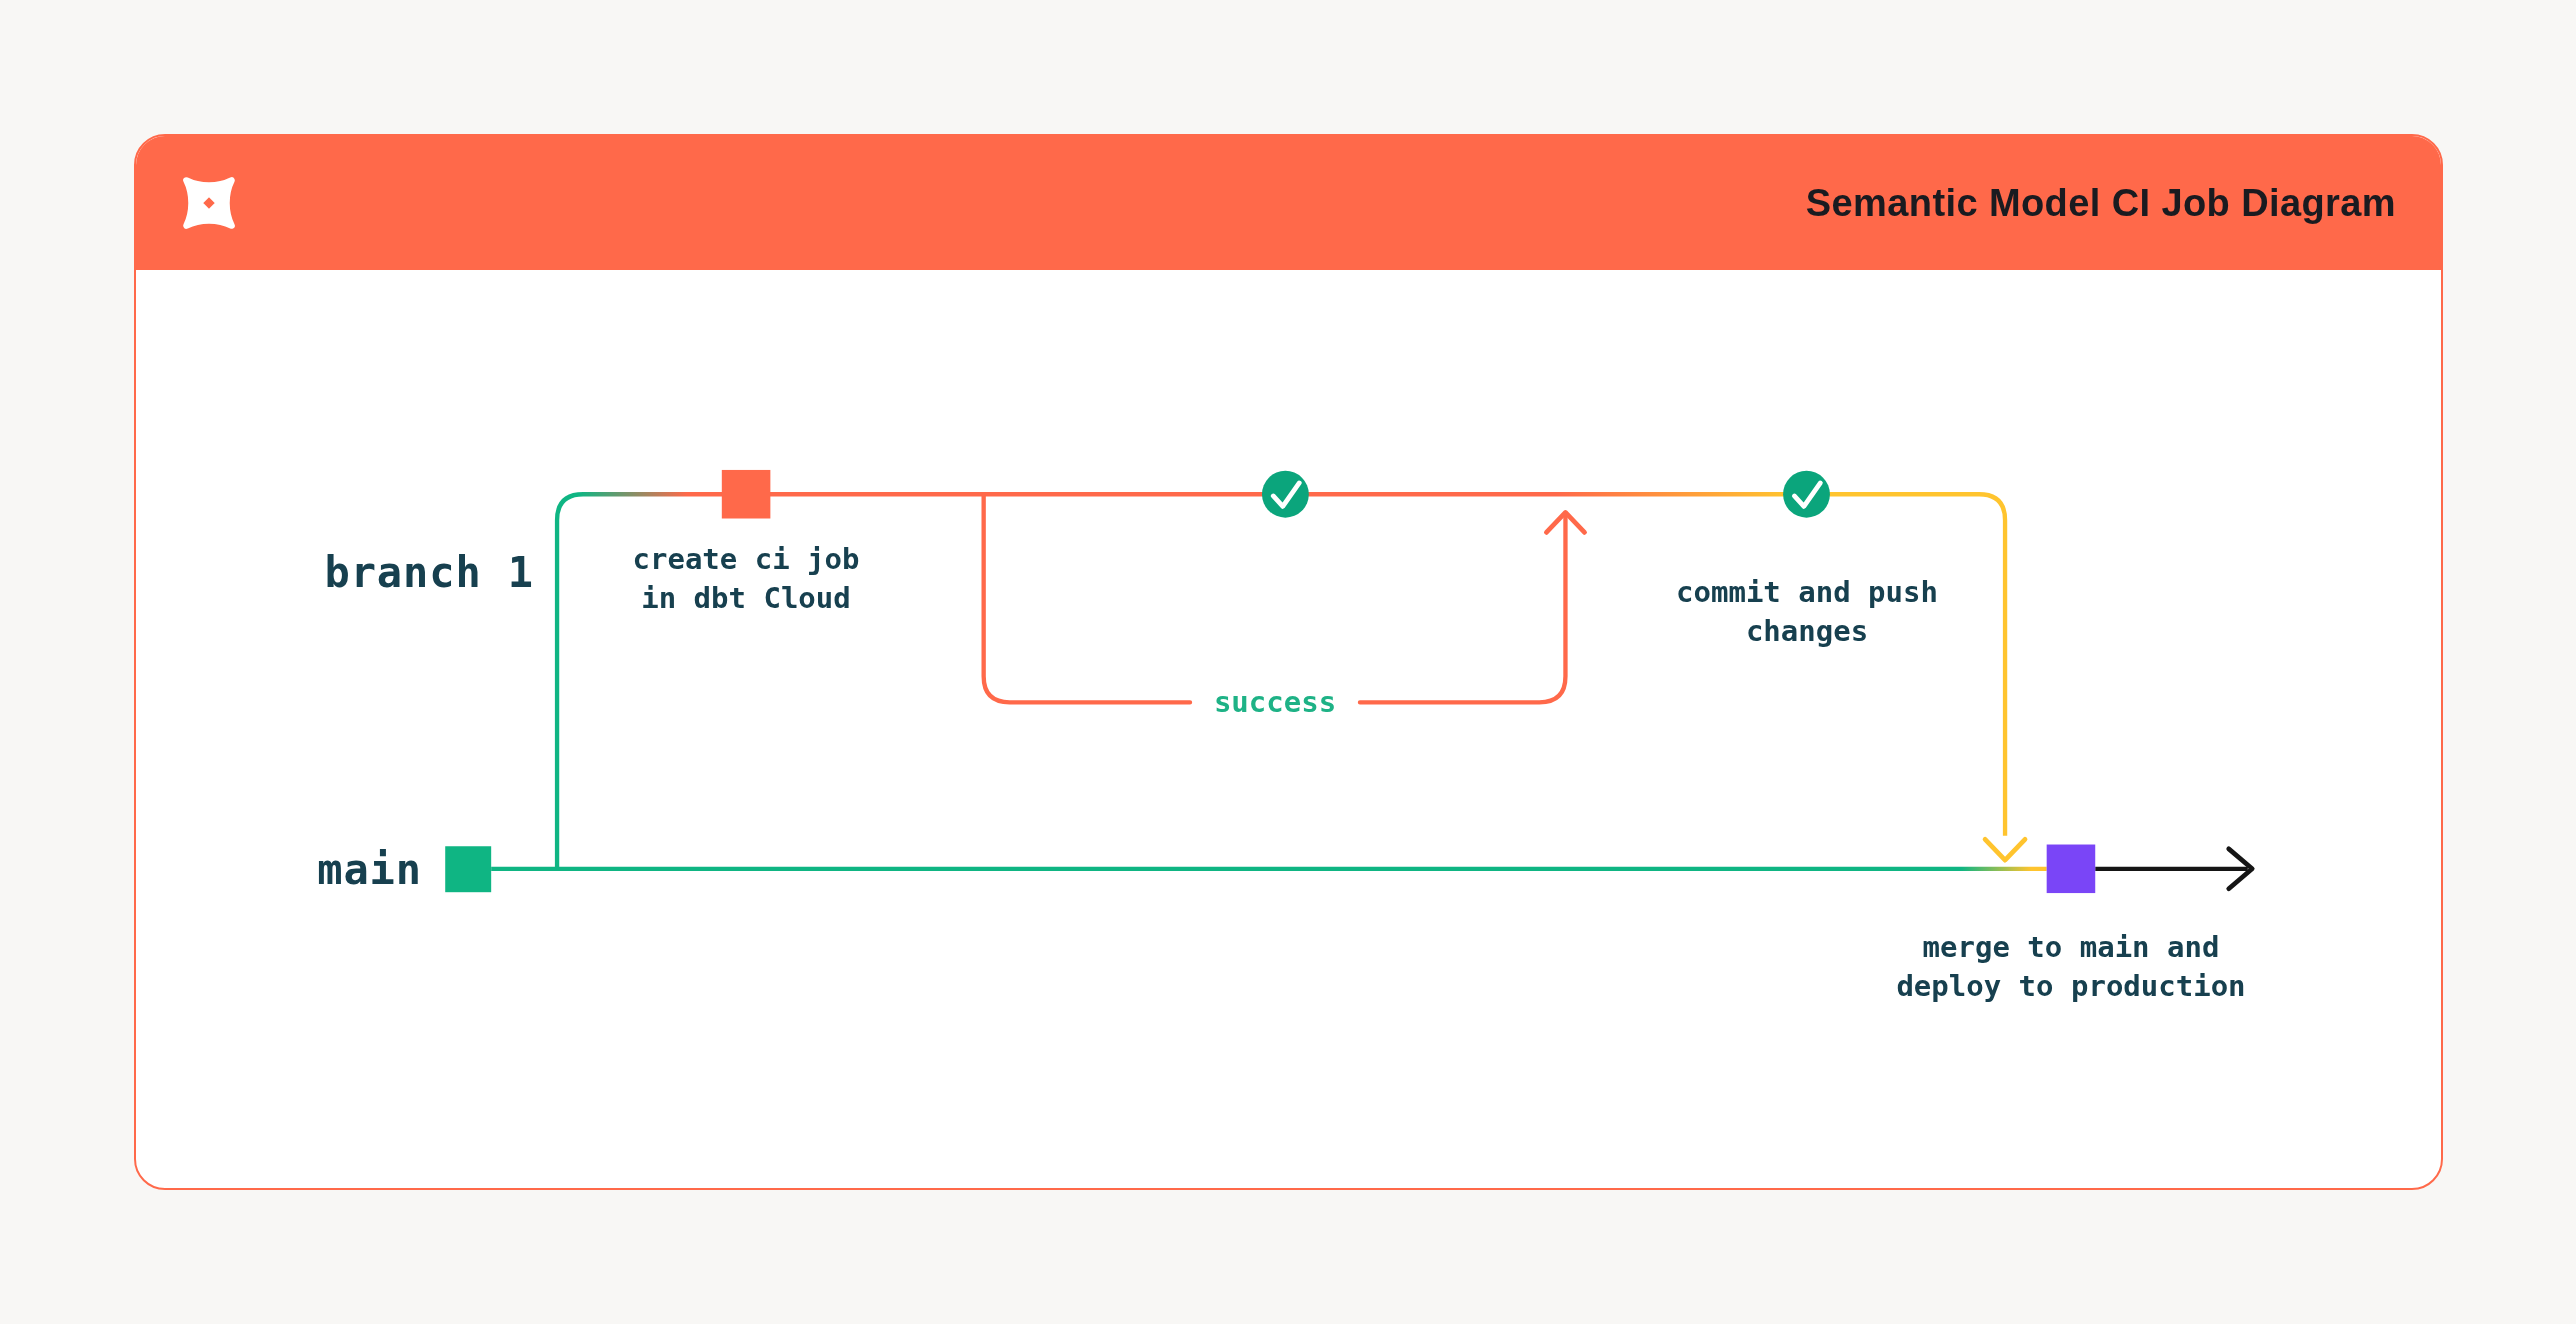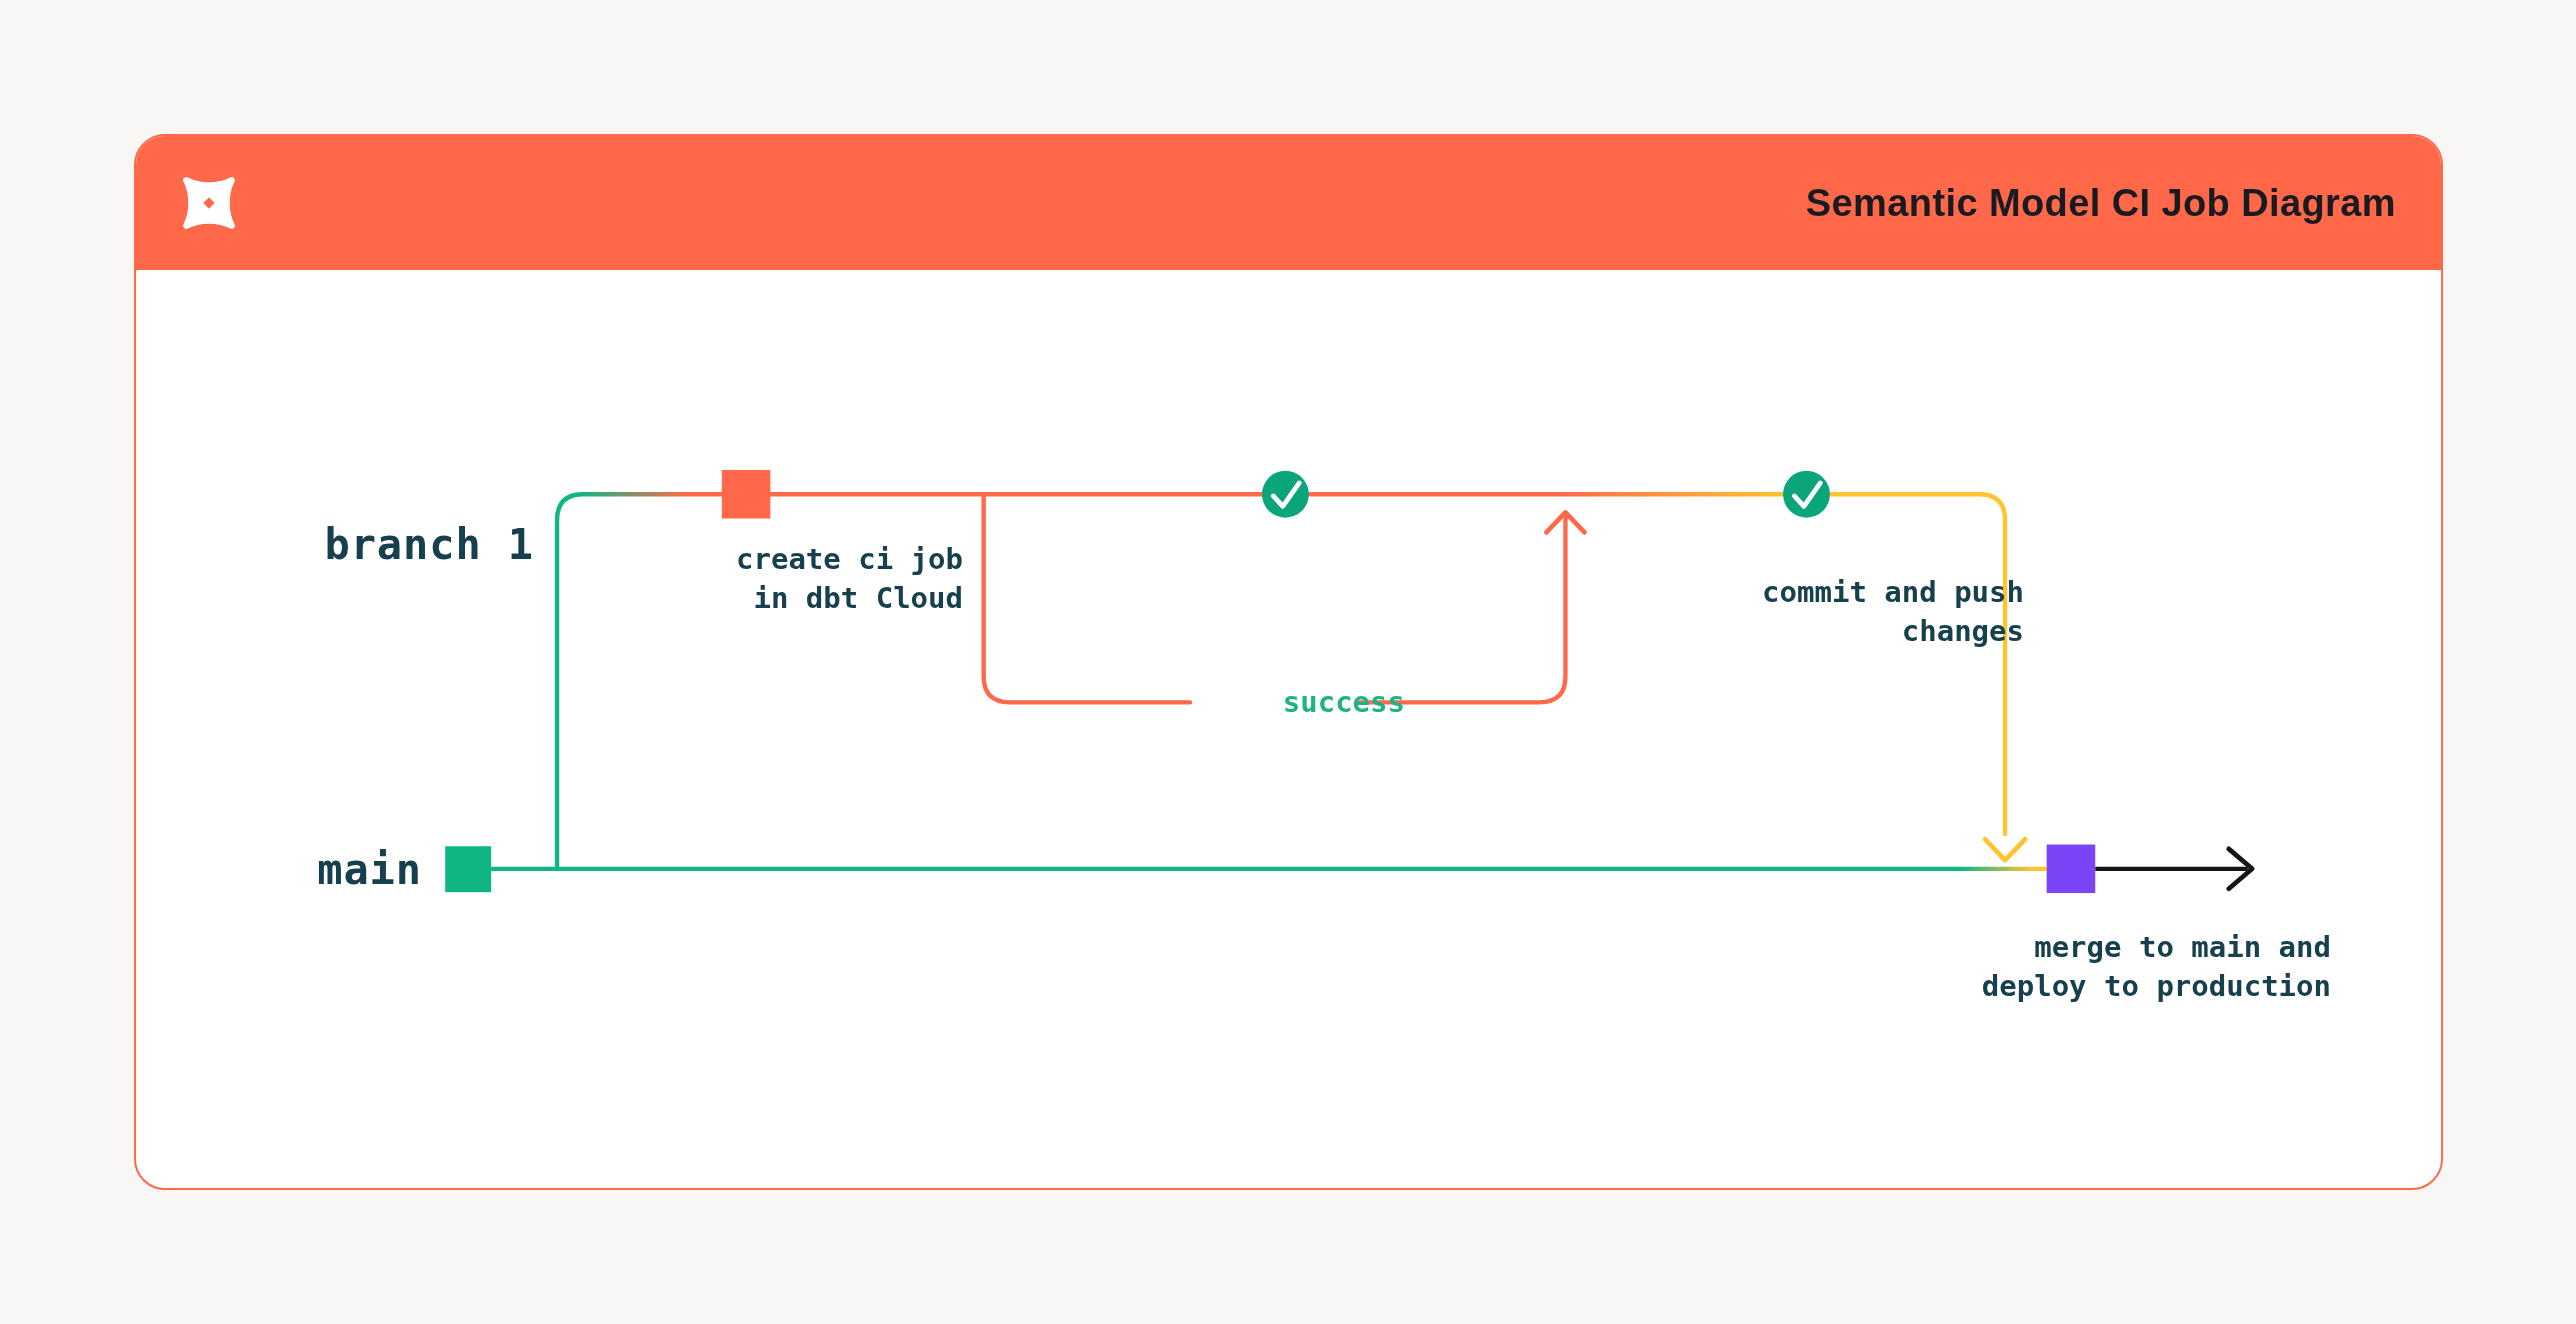--- a/index.html
+++ b/index.html
@@ -58,21 +58,21 @@
     width:2576px;height:1324px;
     z-index:2;
     pointer-events:none;
   }
   .label{
     position:absolute;
     z-index:3;
     color:var(--ink);
     font-weight:bold;
     white-space:pre-line;
-    text-align:right;
+    text-align:center;
   }
   .branch-name{
     font-size:42px;
     line-height:42px;
     text-align:right;
     letter-spacing:0.9px;
   }
   .node-label{
     font-size:29px;
     line-height:39px;
@@ -146,21 +146,21 @@
     <g>
       <circle class="fill-check" cx="1482" cy="570" r="27"></circle>
       <path d="M 1468 572 L 1479 584 L 1498 557" stroke="#FFFFFF" stroke-width="5.5" fill="none" stroke-linecap="round" stroke-linejoin="round"></path>
     </g>
     <g>
       <circle class="fill-check" cx="2083" cy="570" r="27"></circle>
       <path d="M 2069 572 L 2080 584 L 2099 557" stroke="#FFFFFF" stroke-width="5.5" fill="none" stroke-linecap="round" stroke-linejoin="round"></path>
     </g>
   </svg>
 
-  <div class="label branch-name" style="left:252px;top:524px;width:282px;">branch 1</div>
+  <div class="label branch-name" style="left:252px;top:552px;width:282px;">branch 1</div>
 
   <div class="label branch-name" style="left:199px;top:849px;width:223px;">main</div>
 
   <div class="label node-label" style="left:529px;top:540px;width:434px;">create ci job
 in dbt Cloud</div>
 
 
   <div class="label node-label" style="left:1590px;top:540px;width:434px;margin-top:33px;">commit and push
 changes</div>
 

